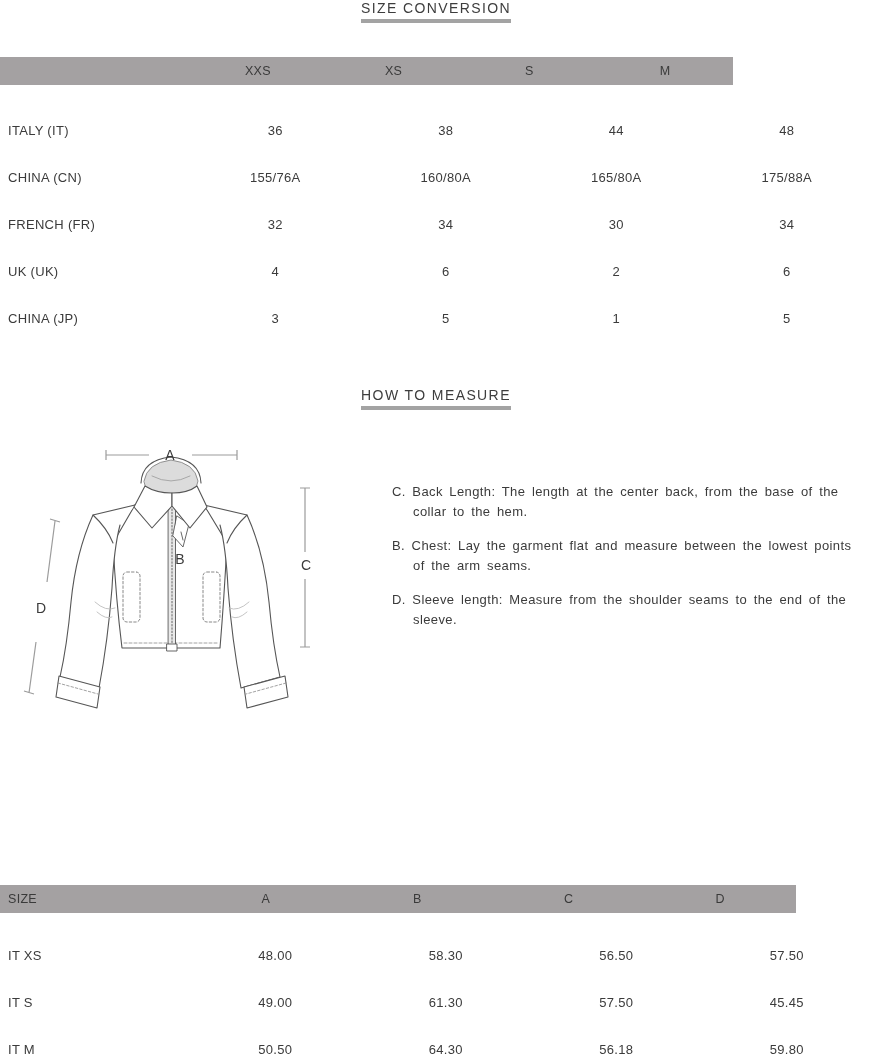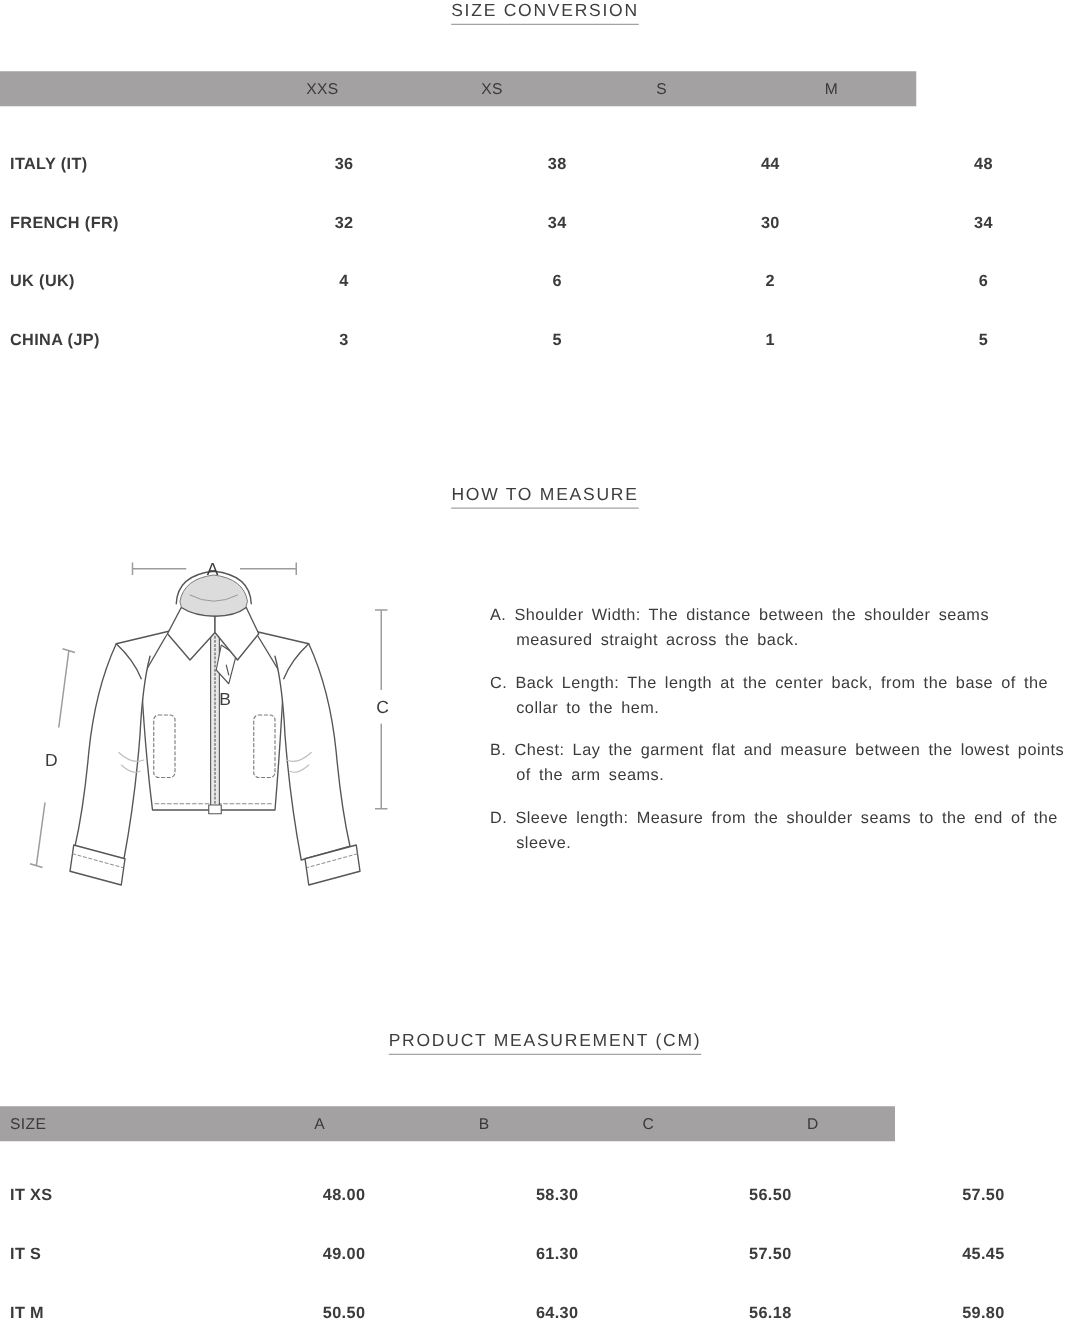--- a/index.html
+++ b/index.html
@@ -6,38 +6,38 @@
   #page {
     position:relative; width:872px; height:1061px; overflow:hidden;
     background:#fff; font-family:"Liberation Sans","DejaVu Sans",sans-serif;
     color:#3b3b3b;
   }
   .section-title {
     position:absolute; left:0; right:0; text-align:center;
     font-size:14px; letter-spacing:1.4px; color:#3d3d3d;
   }
   .section-title .u {
-    display:inline-block; border-bottom:1px solid #a3a3a3; padding-bottom:3px;
+    display:inline-block; border-bottom:4px solid #a3a3a3; padding-bottom:3px;
   }
   .grid-row {
     display:grid; grid-template-columns:190px 1fr 1fr 1fr 1fr;
     align-items:center;
   }
   .header-bar {
     position:absolute; height:28px; background:var(--bar,#a4a1a2);
     font-size:12.5px; color:#3a3a3a;
   }
   .cell.label { text-align:left; padding-left:8px; letter-spacing:0.3px; }
   .cell.val   { text-align:center; letter-spacing:0.3px; }
-  .tbody { position:absolute; left:0; width:872px;font-weight:bold; }
+  .tbody { position:absolute; left:0; width:872px; }
   .tbody .trow { height:47px; font-size:13px; }
   #t1-body { top:85px; padding-top:22px; }
   #t2-body { top:913px; padding-top:19px; }
   #t1-header { top:57px; left:0; width:733px; }
-  #t2-header { top:885px; left:0; width:716px; }
+  #t2-header { top:885px; left:0; width:796px; }
   #size-title { top:0; }
   #how-title  { top:387px; }
   #pm-title   { top:824px; }
   #diagram { position:absolute; left:0; top:430px; }
   #instructions {
     position:absolute; left:392px; top:482px; width:462px;
     font-size:13px; line-height:20px; letter-spacing:0.4px; word-spacing:2.5px;
     color:#3b3b3b;
   }
   .instr { margin-bottom:14px; text-indent:-21px; padding-left:21px; }
@@ -59,20 +59,27 @@
       <div class="cell val">M</div>
     </div>
 
   <div class="tbody" id="t1-body">
       <div class="grid-row trow">
         <div class="cell label">ITALY (IT)</div>
         <div class="cell val">36</div>
         <div class="cell val">38</div>
         <div class="cell val">44</div>
         <div class="cell val">48</div>
+      </div>
+      <div class="grid-row trow">
+        <div class="cell label">CHINA (CN)</div>
+        <div class="cell val">155/76A</div>
+        <div class="cell val">160/80A</div>
+        <div class="cell val">165/80A</div>
+        <div class="cell val">175/88A</div>
       </div>
       <div class="grid-row trow">
         <div class="cell label">FRENCH (FR)</div>
         <div class="cell val">32</div>
         <div class="cell val">34</div>
         <div class="cell val">30</div>
         <div class="cell val">34</div>
       </div>
       <div class="grid-row trow">
         <div class="cell label">UK (UK)</div>
@@ -129,29 +136,25 @@
 
     <g fill="#3b3b3b" font-size="14" font-family="Liberation Sans, DejaVu Sans, sans-serif" text-anchor="middle">
       <text x="170" y="30">A</text>
       <text x="180" y="134">B</text>
       <text x="306" y="140">C</text>
       <text x="41" y="183">D</text>
     </g>
   </svg>
 
   <div id="instructions">
-      <div class="instr">A. Shoulder Width: The distance between the shoulder seams measured straight across the back.</div>
       <div class="instr">C. Back Length: The length at the center back, from the base of the collar to the hem.</div>
       <div class="instr">B. Chest: Lay the garment flat and measure between the lowest points of the arm seams.</div>
       <div class="instr">D. Sleeve length: Measure from the shoulder seams to the end of the sleeve.</div>
     </div>
 
-  <div class="section-title" id="pm-title">
-    <span class="u">PRODUCT MEASUREMENT (CM)</span>
-  </div>
 
   <div class="header-bar grid-row" id="t2-header">
       <div class="cell label">SIZE</div>
       <div class="cell val">A</div>
       <div class="cell val">B</div>
       <div class="cell val">C</div>
       <div class="cell val">D</div>
     </div>
 
   <div class="tbody" id="t2-body">

